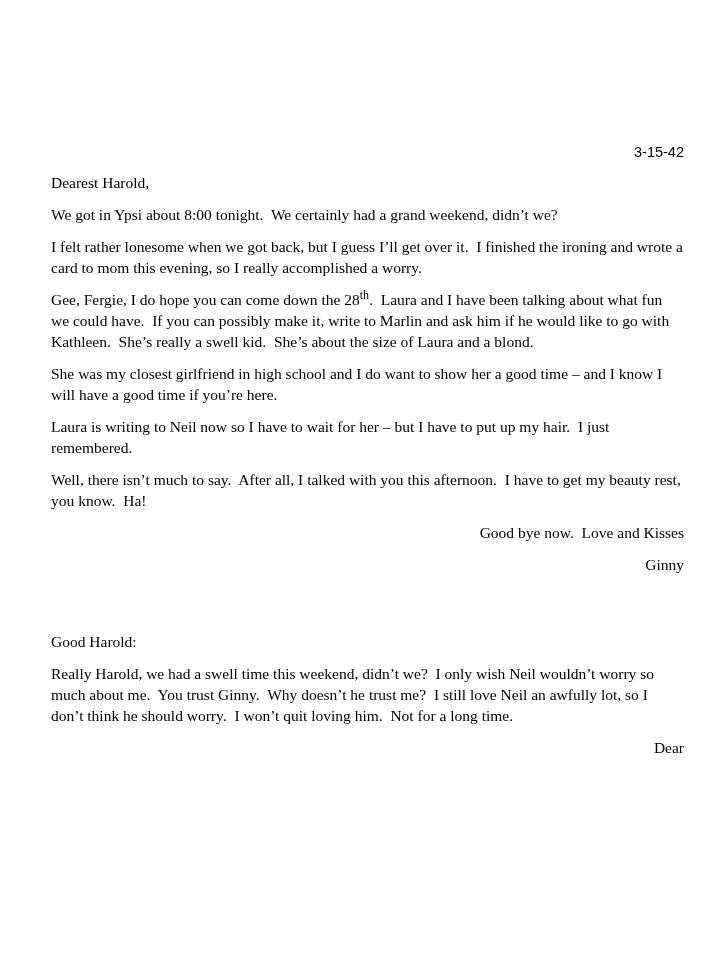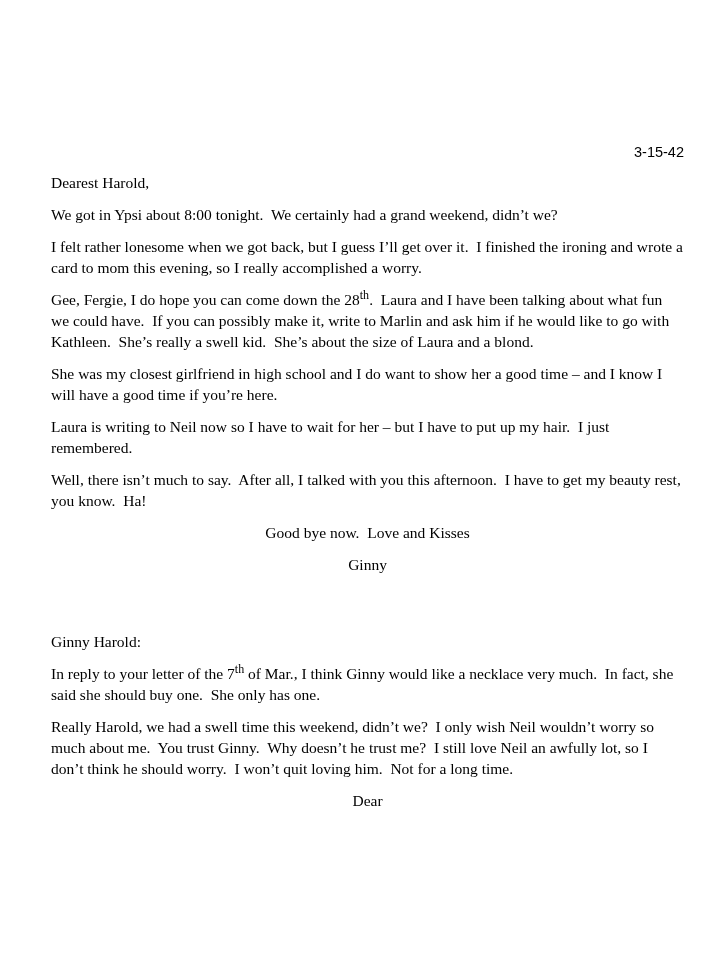--- a/index.html
+++ b/index.html
@@ -28,21 +28,21 @@
   .date-block div {
     margin: 0;
   }
   .letter p {
     font-size: 15.5px;
     line-height: 21px;
     margin: 0 0 11px 4px;
     white-space: pre-wrap;
   }
   .letter p.centered {
-    text-align: center;
+    text-align: right;
   }
   .letter sup {
     font-size: 12px;
     line-height: 0;
     vertical-align: super;
   }
   .letter-gap {
     height: 45px;
   }
 </style>
@@ -63,19 +63,18 @@
     <p>She was my closest girlfriend in high school and I do want to show her a good time – and I know I will have a good time if you’re here.</p>
     <p>Laura is writing to Neil now so I have to wait for her – but I have to put up my hair.  I just remembered.</p>
     <p>Well, there isn’t much to say.  After all, I talked with you this afternoon.  I have to get my beauty rest, you know.  Ha!</p>
     <p class="centered">Good bye now.  Love and Kisses</p>
     <p class="centered">Ginny</p>
   </div>
 
   <div class="letter-gap"></div>
 
   <div class="letter">
-    <p>Ginny Harold:</p>
-    <p><span>In reply to your letter of the 7</span><sup>th</sup><span> of Mar., I think Ginny would like a necklace very much.  In fact, she said she should buy one.  She only has one.</span></p>
+    <p>Good Harold:</p>
     <p>Really Harold, we had a swell time this weekend, didn’t we?  I only wish Neil wouldn’t worry so much about me.  You trust Ginny.  Why doesn’t he trust me?  I still love Neil an awfully lot, so I don’t think he should worry.  I won’t quit loving him.  Not for a long time.</p>
     <p class="centered">Dear</p>
   </div>
 
 </div>
 
 </body></html>

